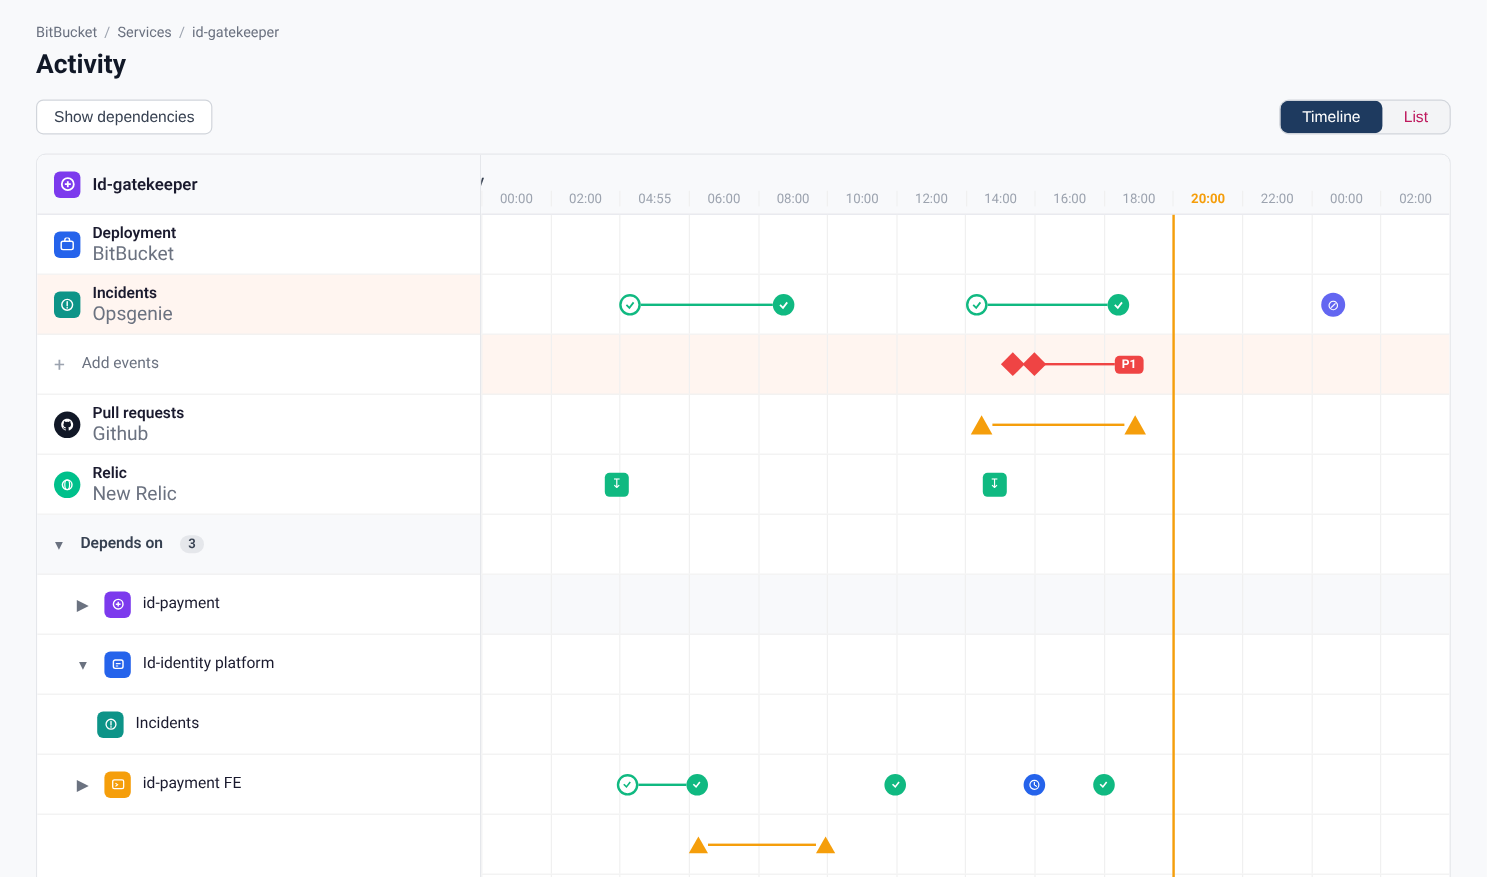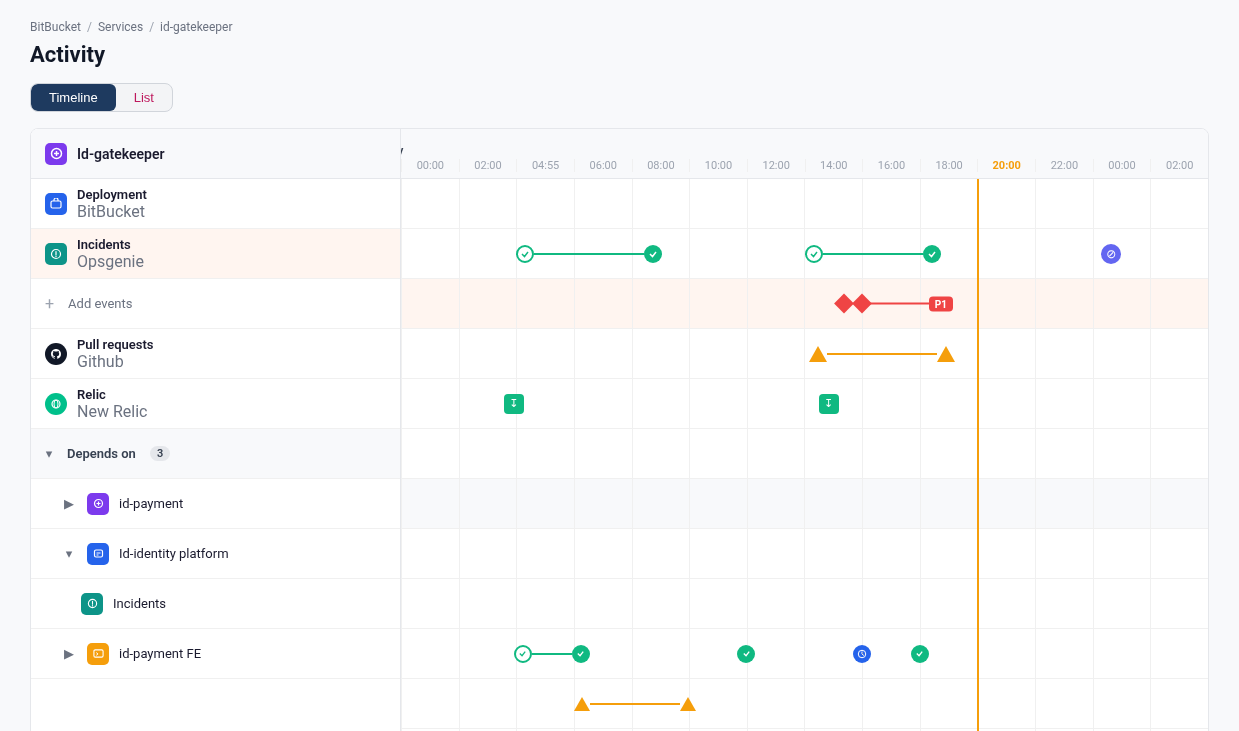--- a/index.html
+++ b/index.html
@@ -243,20 +243,21 @@
     <a href="#">BitBucket</a>
     <span class="breadcrumb-sep">/</span>
     <a href="#">Services</a>
     <span class="breadcrumb-sep">/</span>
     <span>id-gatekeeper</span>
   </nav>
 
   <h1 class="page-title">Activity</h1>
 
   <div class="toolbar">
+    <button class="btn-show-deps">Show dependencies</button>
     <div class="view-toggle">
       <button class="active">Timeline</button>
       <button>List</button>
     </div>
   </div>
 
   <div class="activity-table">
 
     <div class="left-panel">
 

